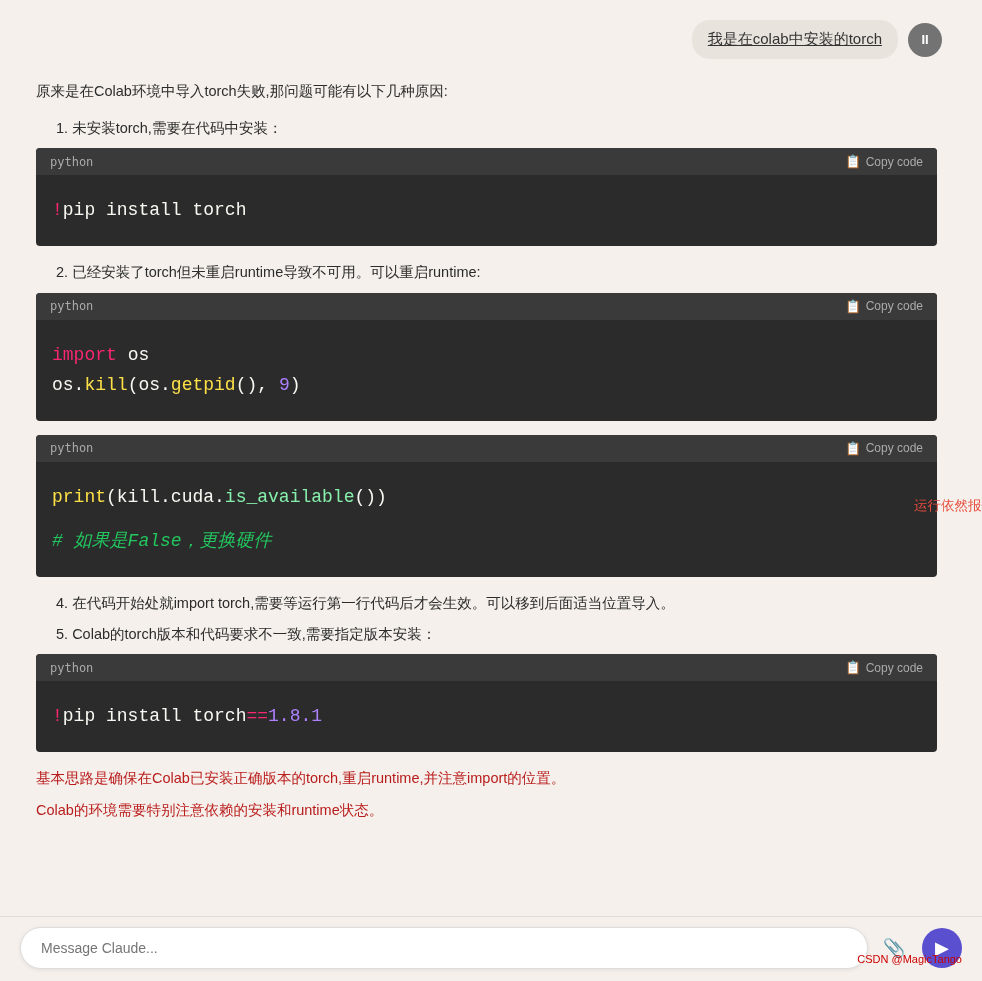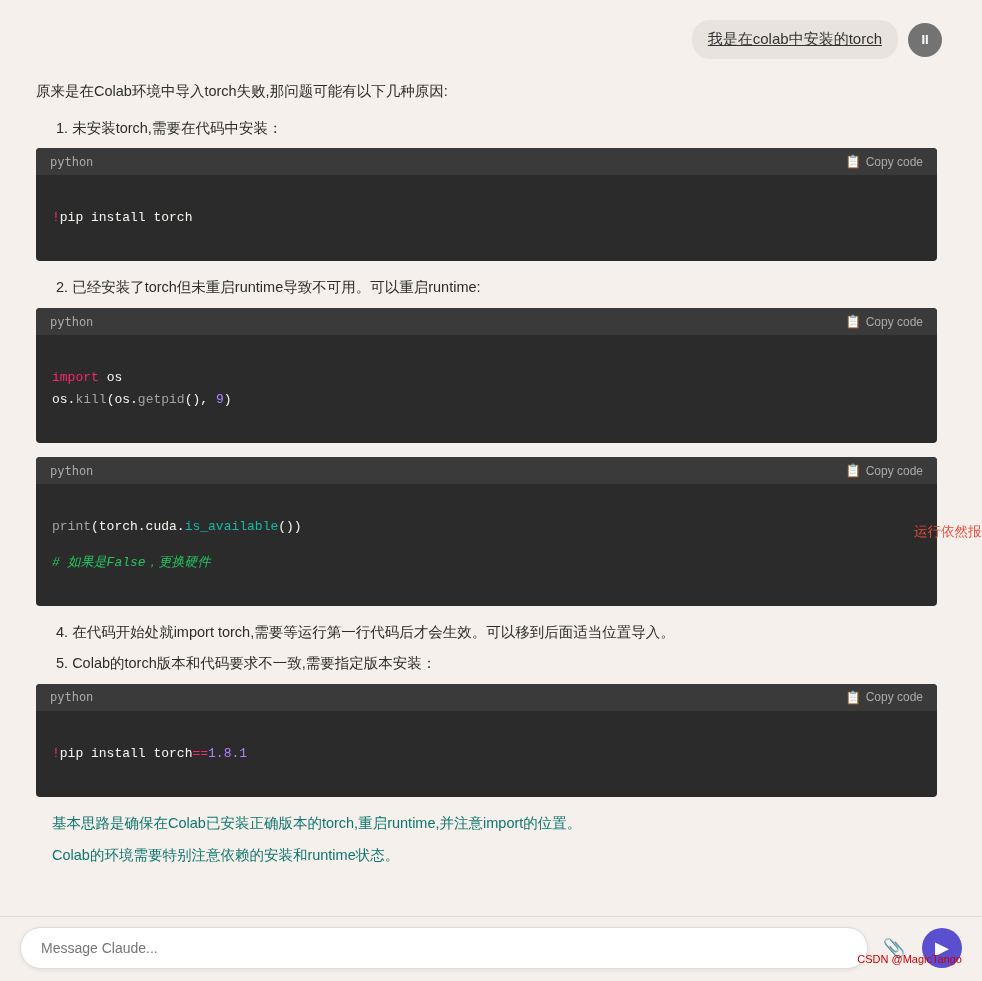--- a/index.html
+++ b/index.html
@@ -106,31 +106,31 @@
       display: flex;
       align-items: center;
       gap: 4px;
     }
 
     .copy-icon {
       font-size: 13px;
     }
 
     .code-content {
-      padding: 32px 16px;
+      padding: 20px 16px;
       font-family: 'Courier New', Courier, monospace;
-      font-size: 13px;
+      font-size: 18px;
       line-height: 1.7;
       color: #f8f8f2;
     }
 
     .code-white { color: #f8f8f2; }
     .code-pink { color: #f92672; }
-    .code-green { color: #a3a3a3; }
-    .code-blue { color: #14b8a6; font-family: Liberation Mono, monospace; }
+    .code-green { color: #fde047; }
+    .code-blue { color: #86efac; font-family: Liberation Mono, monospace; }
     .code-purple { color: #ae81ff; }
     .code-comment { color: #22c55e; font-style: italic; }
 
     
     .code-block-3-container {
       position: relative;
     }
 
     .annotation-text {
       position: absolute;
@@ -237,23 +237,23 @@
     .anthropic-logo {
       position: fixed;
       bottom: 20px;
       left: 12px;
       width: 22px;
       height: 22px;
     }
 
     .response-summary {
       font-size: 14.5px;
-      color: #0f766e;
+      color: #b91c1c;
       line-height: 1.7;
-      margin: 8px 0 4px 16px;
+      margin: 8px 0 4px 0;
     }
   </style>
 </head>
 <body>
 
 <div class="chat-container">
 
   <div class="user-message-row">
     <div class="user-bubble">
       <span>我是在colab中安装的torch</span>
@@ -308,21 +308,21 @@
     <div class="code-block-3-container">
       <div class="code-block-wrapper">
         <div class="code-block-header">
           <span class="code-lang">python</span>
           <button class="copy-code-btn">
             <span class="copy-icon">📋</span>
             <span>Copy code</span>
           </button>
         </div>
         <div class="code-content">
-          <div><span class="code-green">print</span><span class="code-white">(torch.cuda.</span><span class="code-blue">is_available</span><span class="code-white">())</span></div>
+          <div><span class="code-green">print</span><span class="code-white">(kill.cuda.</span><span class="code-blue">is_available</span><span class="code-white">())</span></div>
           <div style="height:14px"></div>
           <div class="code-comment"># 如果是False，更换硬件</div>
         </div>
       </div>
       <div class="annotation-text">运行依然报错，那么粘贴这一句，检查torch是不是好了</div>
     </div>
 
     <p class="numbered-item" style="">
       <span>4.</span>
       <span>在代码开始处就import torch,需要等运行第一行代码后才会生效。可以移到后面适当位置导入。</span>

